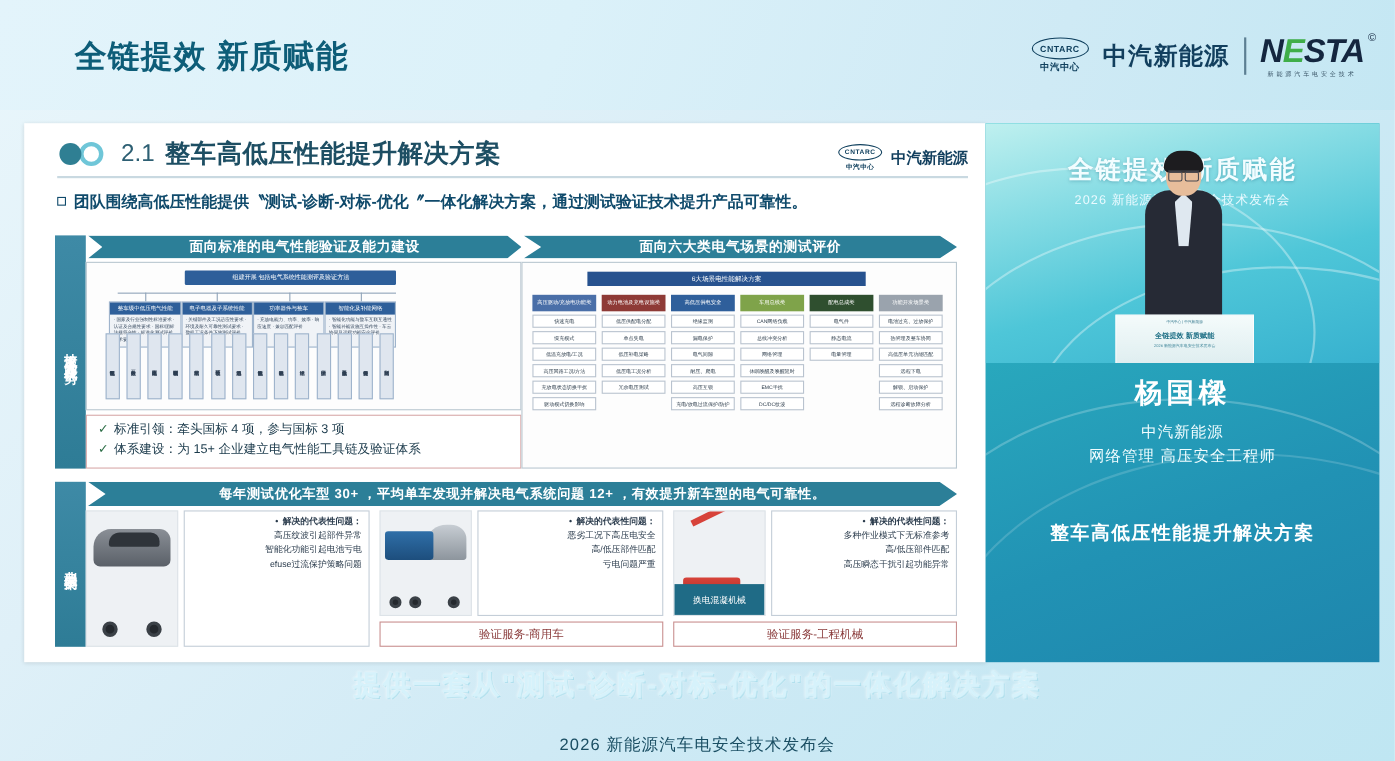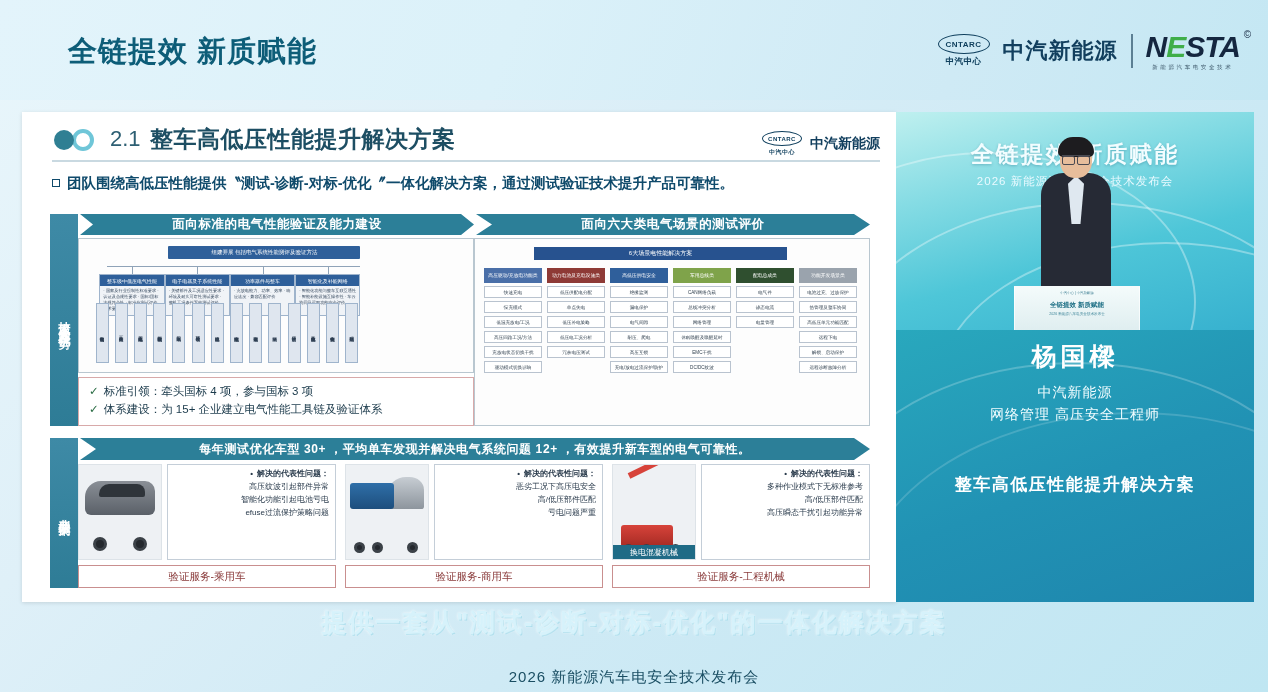--- a/index.html
+++ b/index.html
@@ -163,21 +163,21 @@
 
   
   .carA { position:absolute; left:6px; right:6px; top:16px; height:34px; background:linear-gradient(180deg,#8a8f96,#5a6068); border-radius: 16px 10px 6px 6px; }
   .carA::after{ content:""; position:absolute; left:14px; right:10px; top:3px; height:13px; background:#2f343a; border-radius:10px 8px 2px 2px;}
   .wheel { position:absolute; bottom:8px; width:14px; height:14px; border-radius:50%; background:#24282d; border:3px solid #3b4147;}
   .truckA { position:absolute; left:4px; top:18px; width:44px; height:26px; background:linear-gradient(180deg,#2f6fa8,#1d4e7d); border-radius:3px;}
   .truckB { position:absolute; right:4px; top:12px; width:36px; height:32px; background:linear-gradient(180deg,#c7cdd3,#8d959d); border-radius:50% 40% 8% 8%;}
   .craneA { position:absolute; left:8px; bottom:12px; width:52px; height:22px; background:linear-gradient(180deg,#d7433a,#a62b24); border-radius:3px;}
   .craneB { position:absolute; left:16px; top:8px; width:58px; height:6px; background:#d7433a; transform:rotate(-26deg); transform-origin:left center;}
   .img-cap {
-    position: absolute; left: 0; right: 0; bottom: 0; height: 14px; background: #1f6b86;
+    position: absolute; left: 0; right: 0; bottom: 0; height: 28px; background: #1f6b86;
     color: #fff; font-size: 8px; display: flex; align-items: center; justify-content: center;
   }
 
   
   #kicker {
     position: absolute; left: 0; top: 606px; width: 1268px; text-align: center;
     font-size: 25px; font-weight: bold; letter-spacing: 2px;
     color: #d6f2fb; text-shadow: 0 0 3px rgba(255,255,255,.9), 1px 1px 0 #9fd9ea;
   }
   #footnote {
@@ -417,21 +417,20 @@
                 <div class="wheel" style="left:14px;"></div>
                 <div class="wheel" style="right:14px;"></div>
             </div>
             <div class="case-txt">
               <div class="hdr">解决的代表性问题：</div>
               <div class="li">高压纹波引起部件异常</div>
               <div class="li">智能化功能引起电池亏电</div>
               <div class="li">efuse过流保护策略问题</div>
             </div>
           </div>
-          <div class="case-foot">验证服务-乘用车</div>
         </div>
 
         <div class="case">
           <div class="case-top">
             <div class="case-img">
               <div class="truckB"></div>
                 <div class="truckA"></div>
               <div class="wheel" style="left:8px;bottom:6px;width:11px;height:11px;"></div>
               <div class="wheel" style="left:26px;bottom:6px;width:11px;height:11px;"></div>
               <div class="wheel" style="right:10px;bottom:6px;width:11px;height:11px;"></div>

